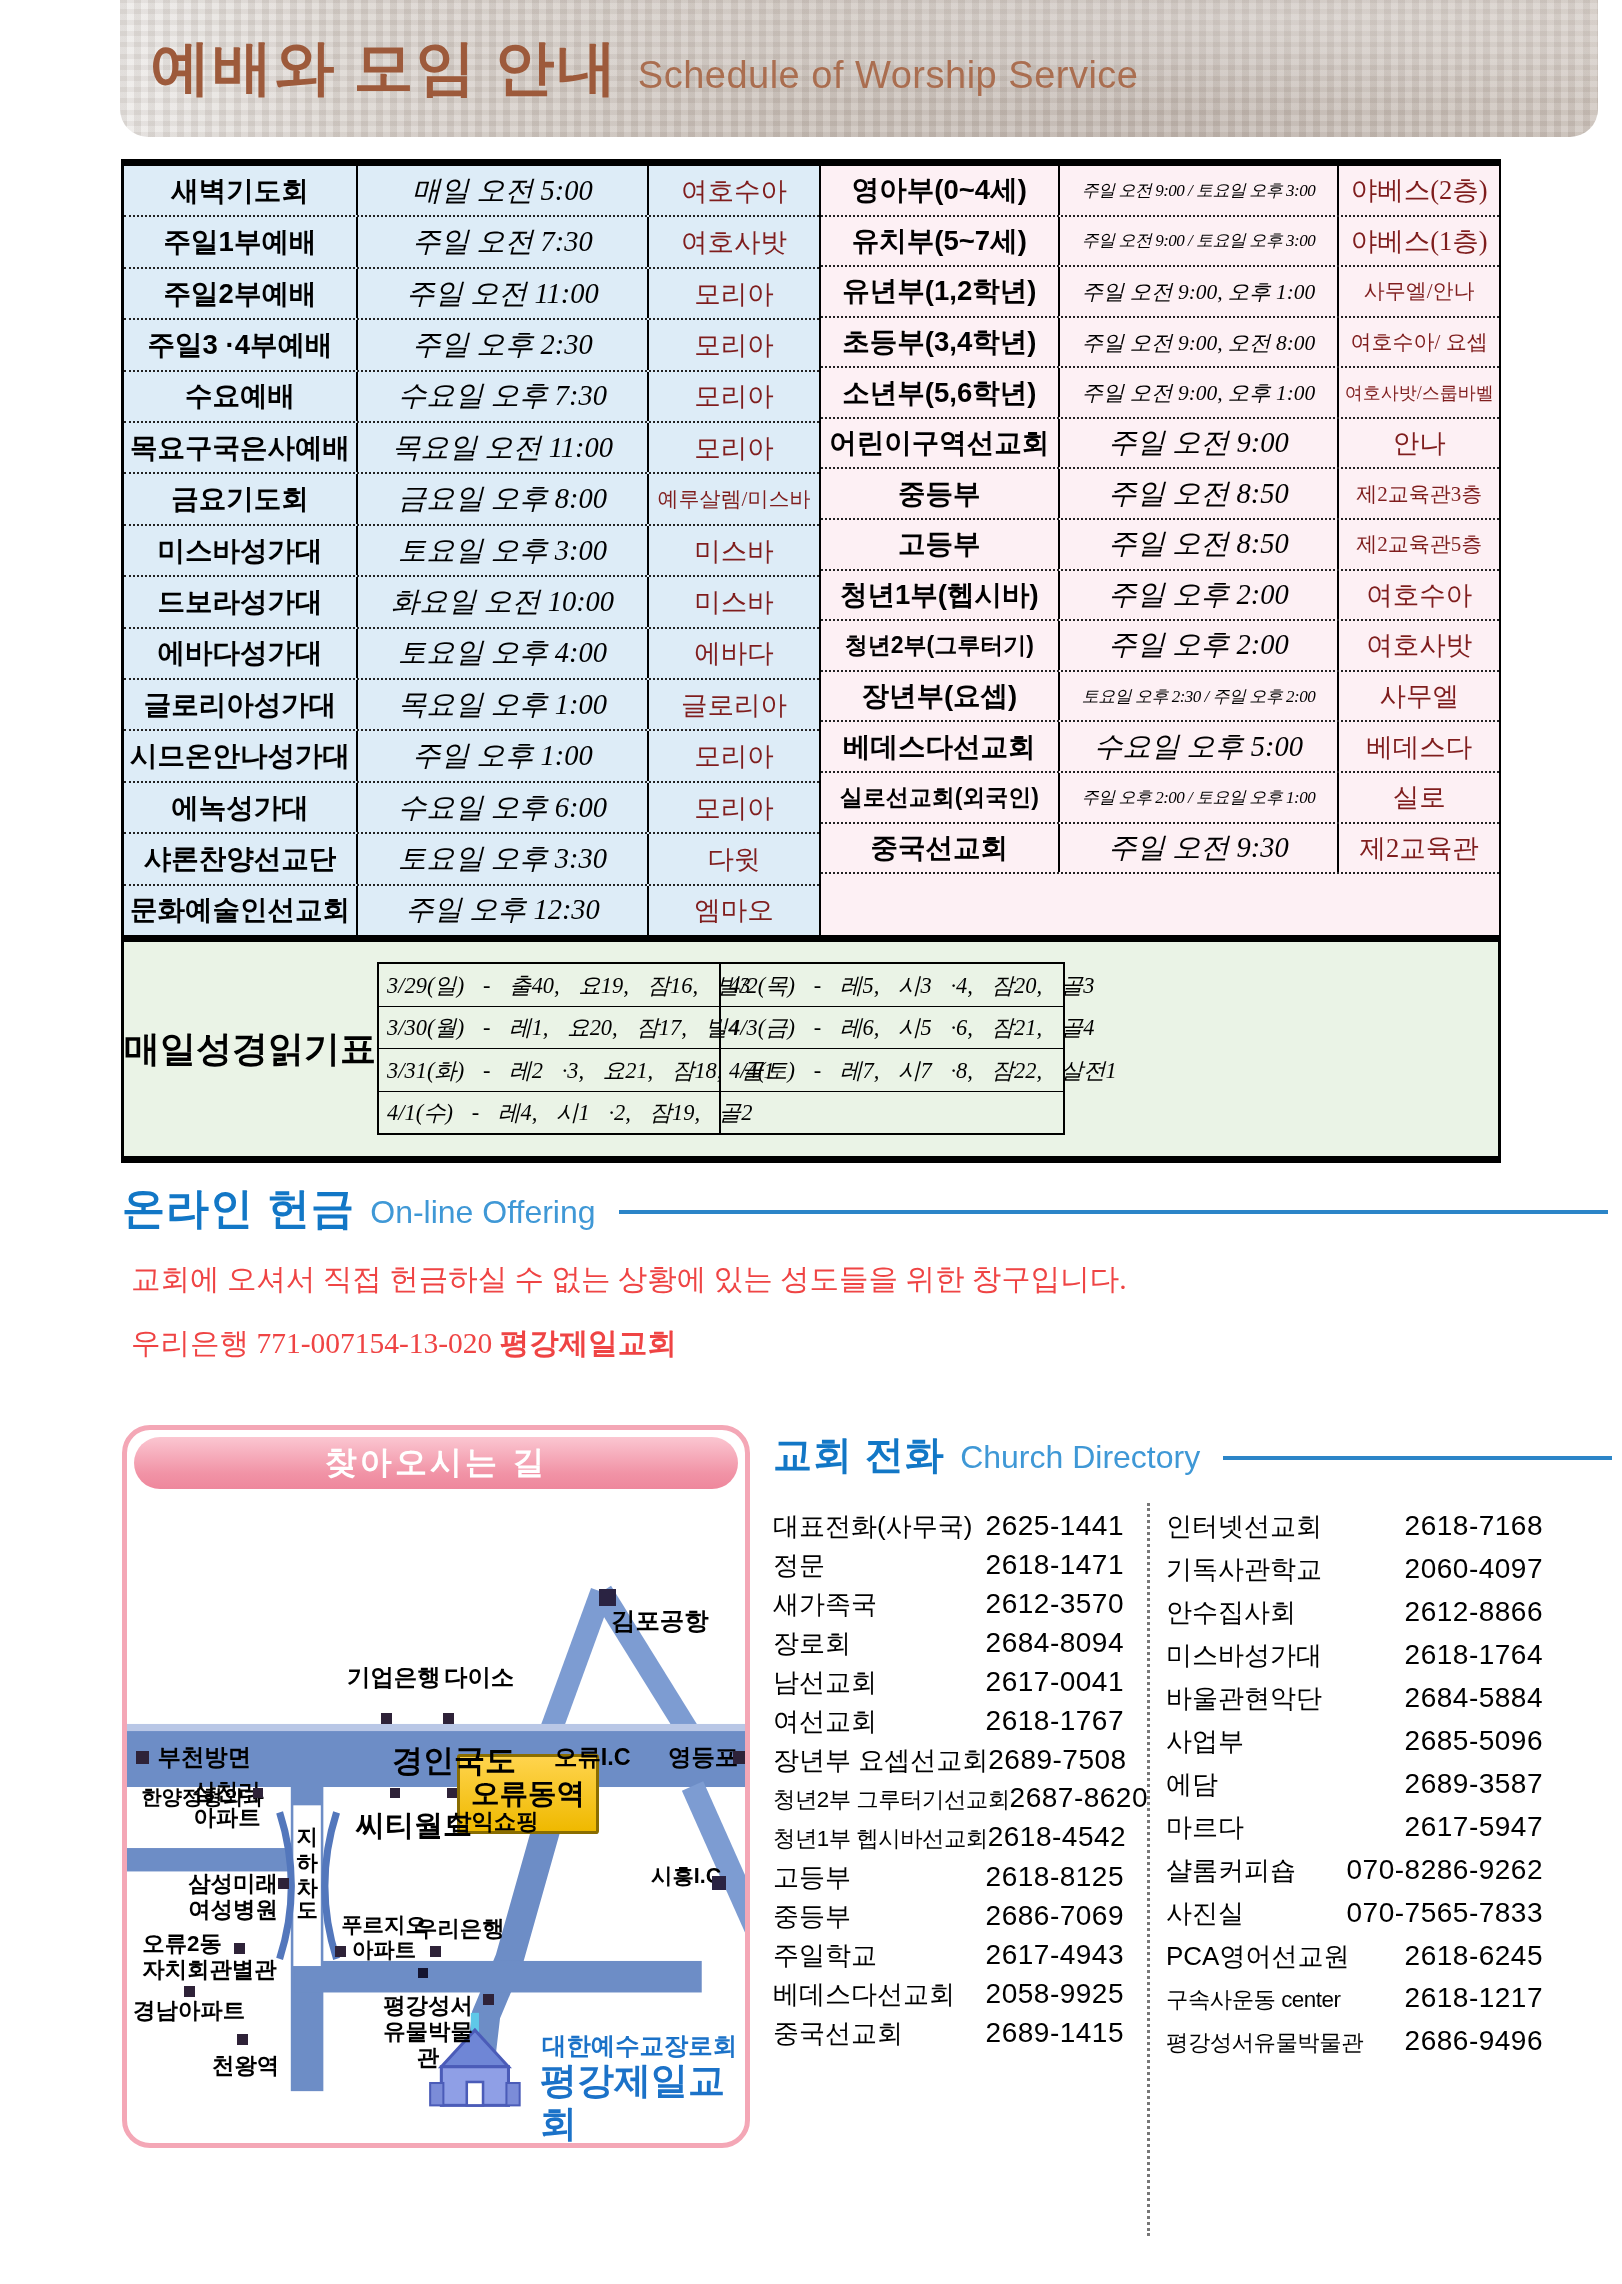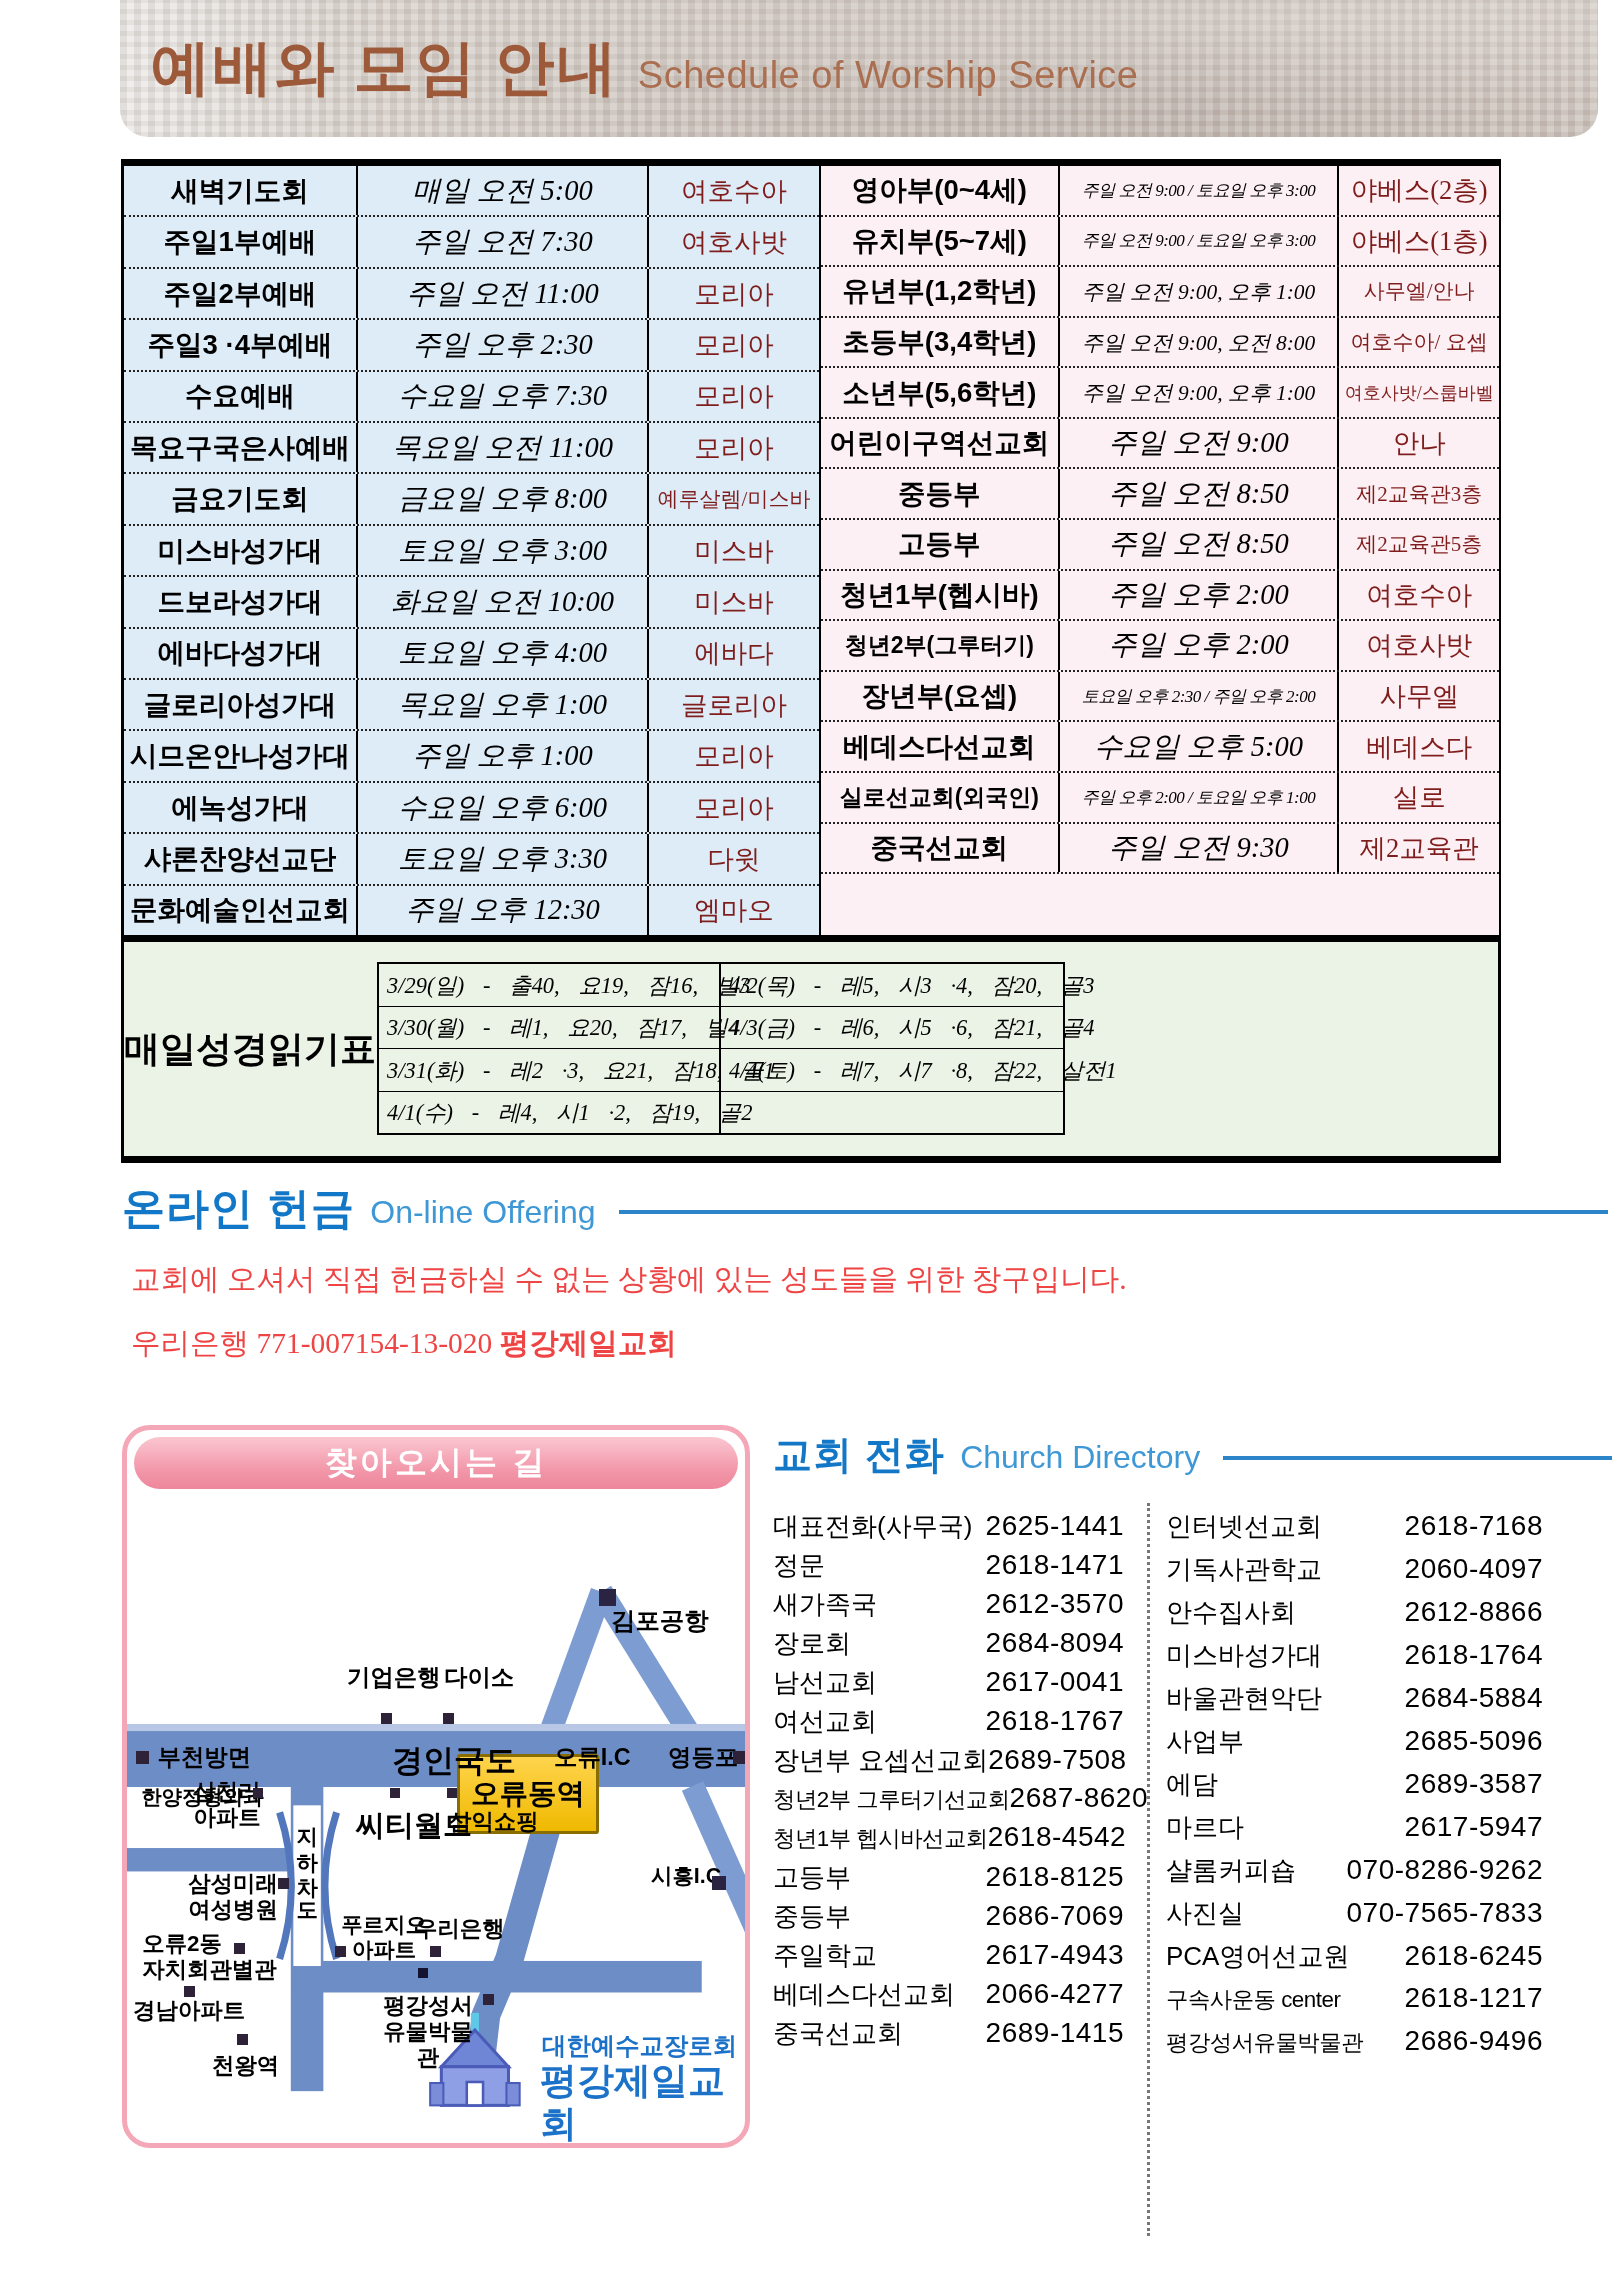--- a/index.html
+++ b/index.html
@@ -655,21 +655,21 @@
             <span class="dir-phone">2686-7069</span>
           </div>
 
           <div class="dir-row">
             <span class="dir-name">주일학교</span>
             <span class="dir-phone">2617-4943</span>
           </div>
 
           <div class="dir-row">
             <span class="dir-name">베데스다선교회</span>
-            <span class="dir-phone">2066-4277</span>
+            <span class="dir-phone">2058-9925</span>
           </div>
 
           <div class="dir-row">
             <span class="dir-name">중국선교회</span>
             <span class="dir-phone">2689-1415</span>
           </div>
         </div>
       <div id="dir-divider"></div>
       <div class="dir-col" id="dir-right">
 

